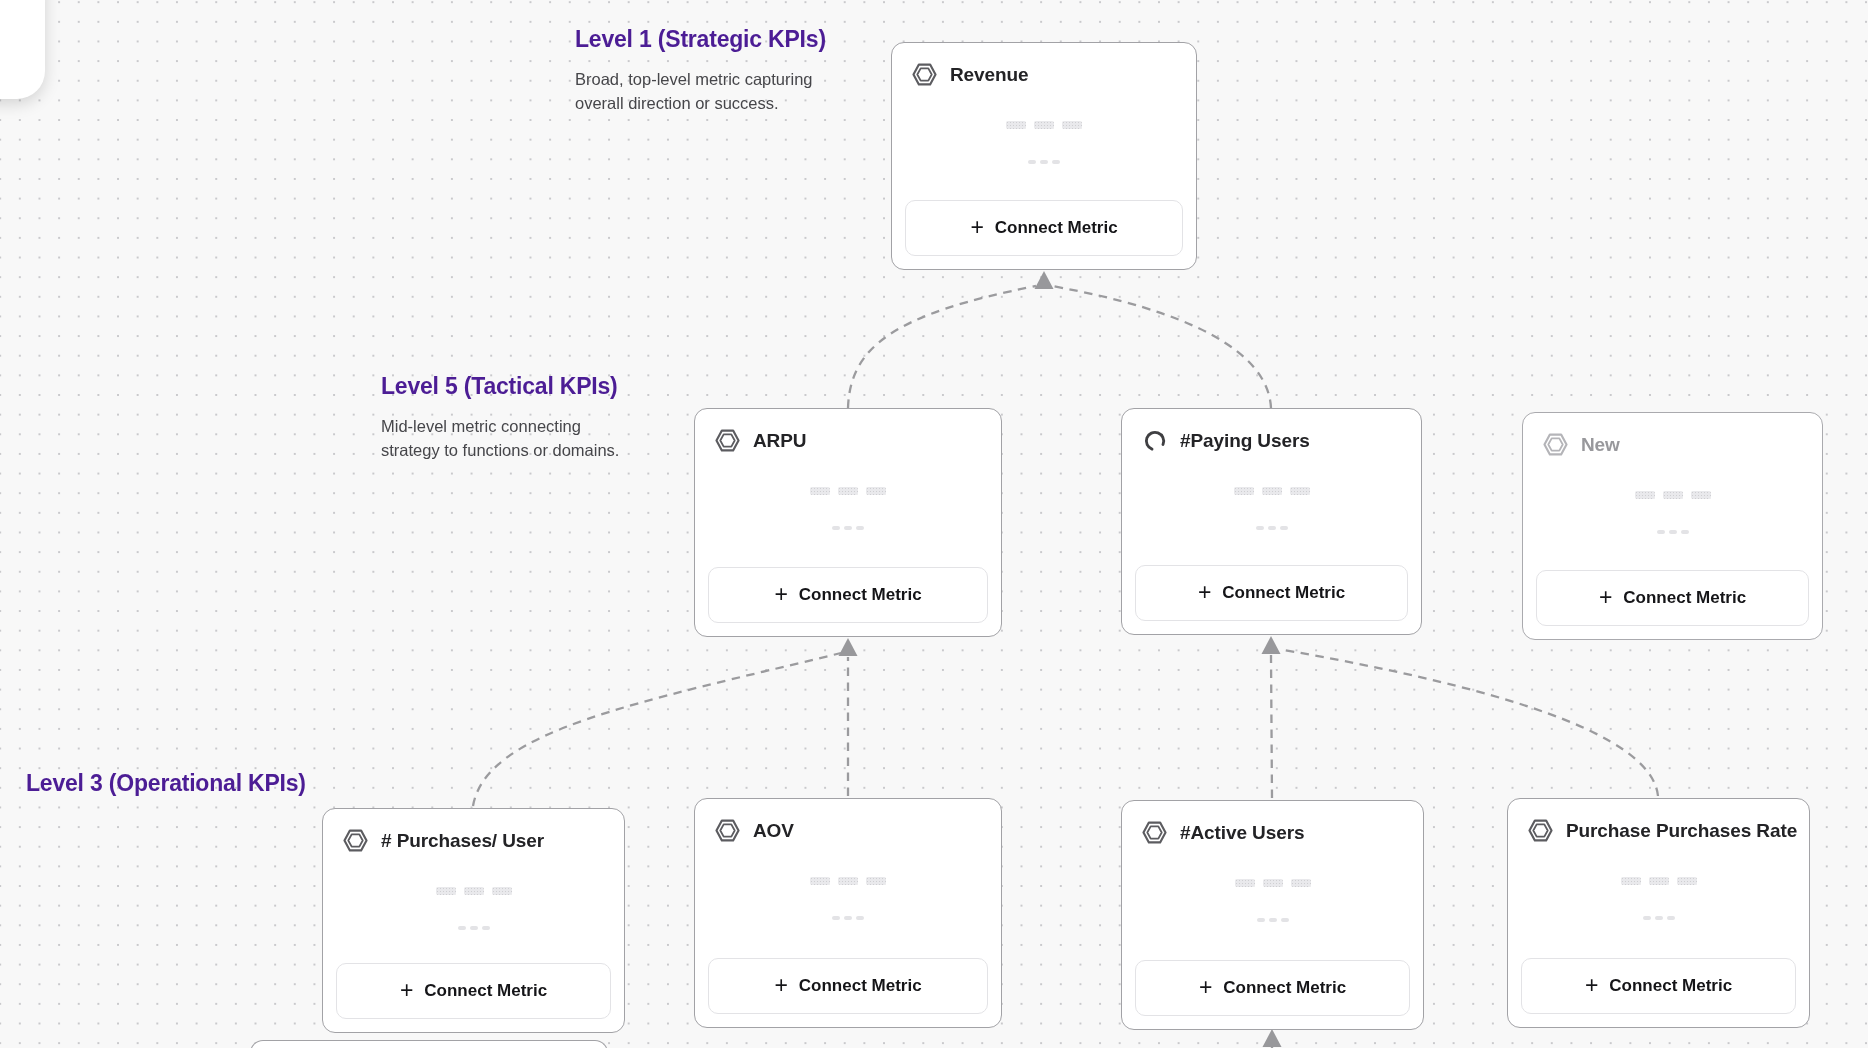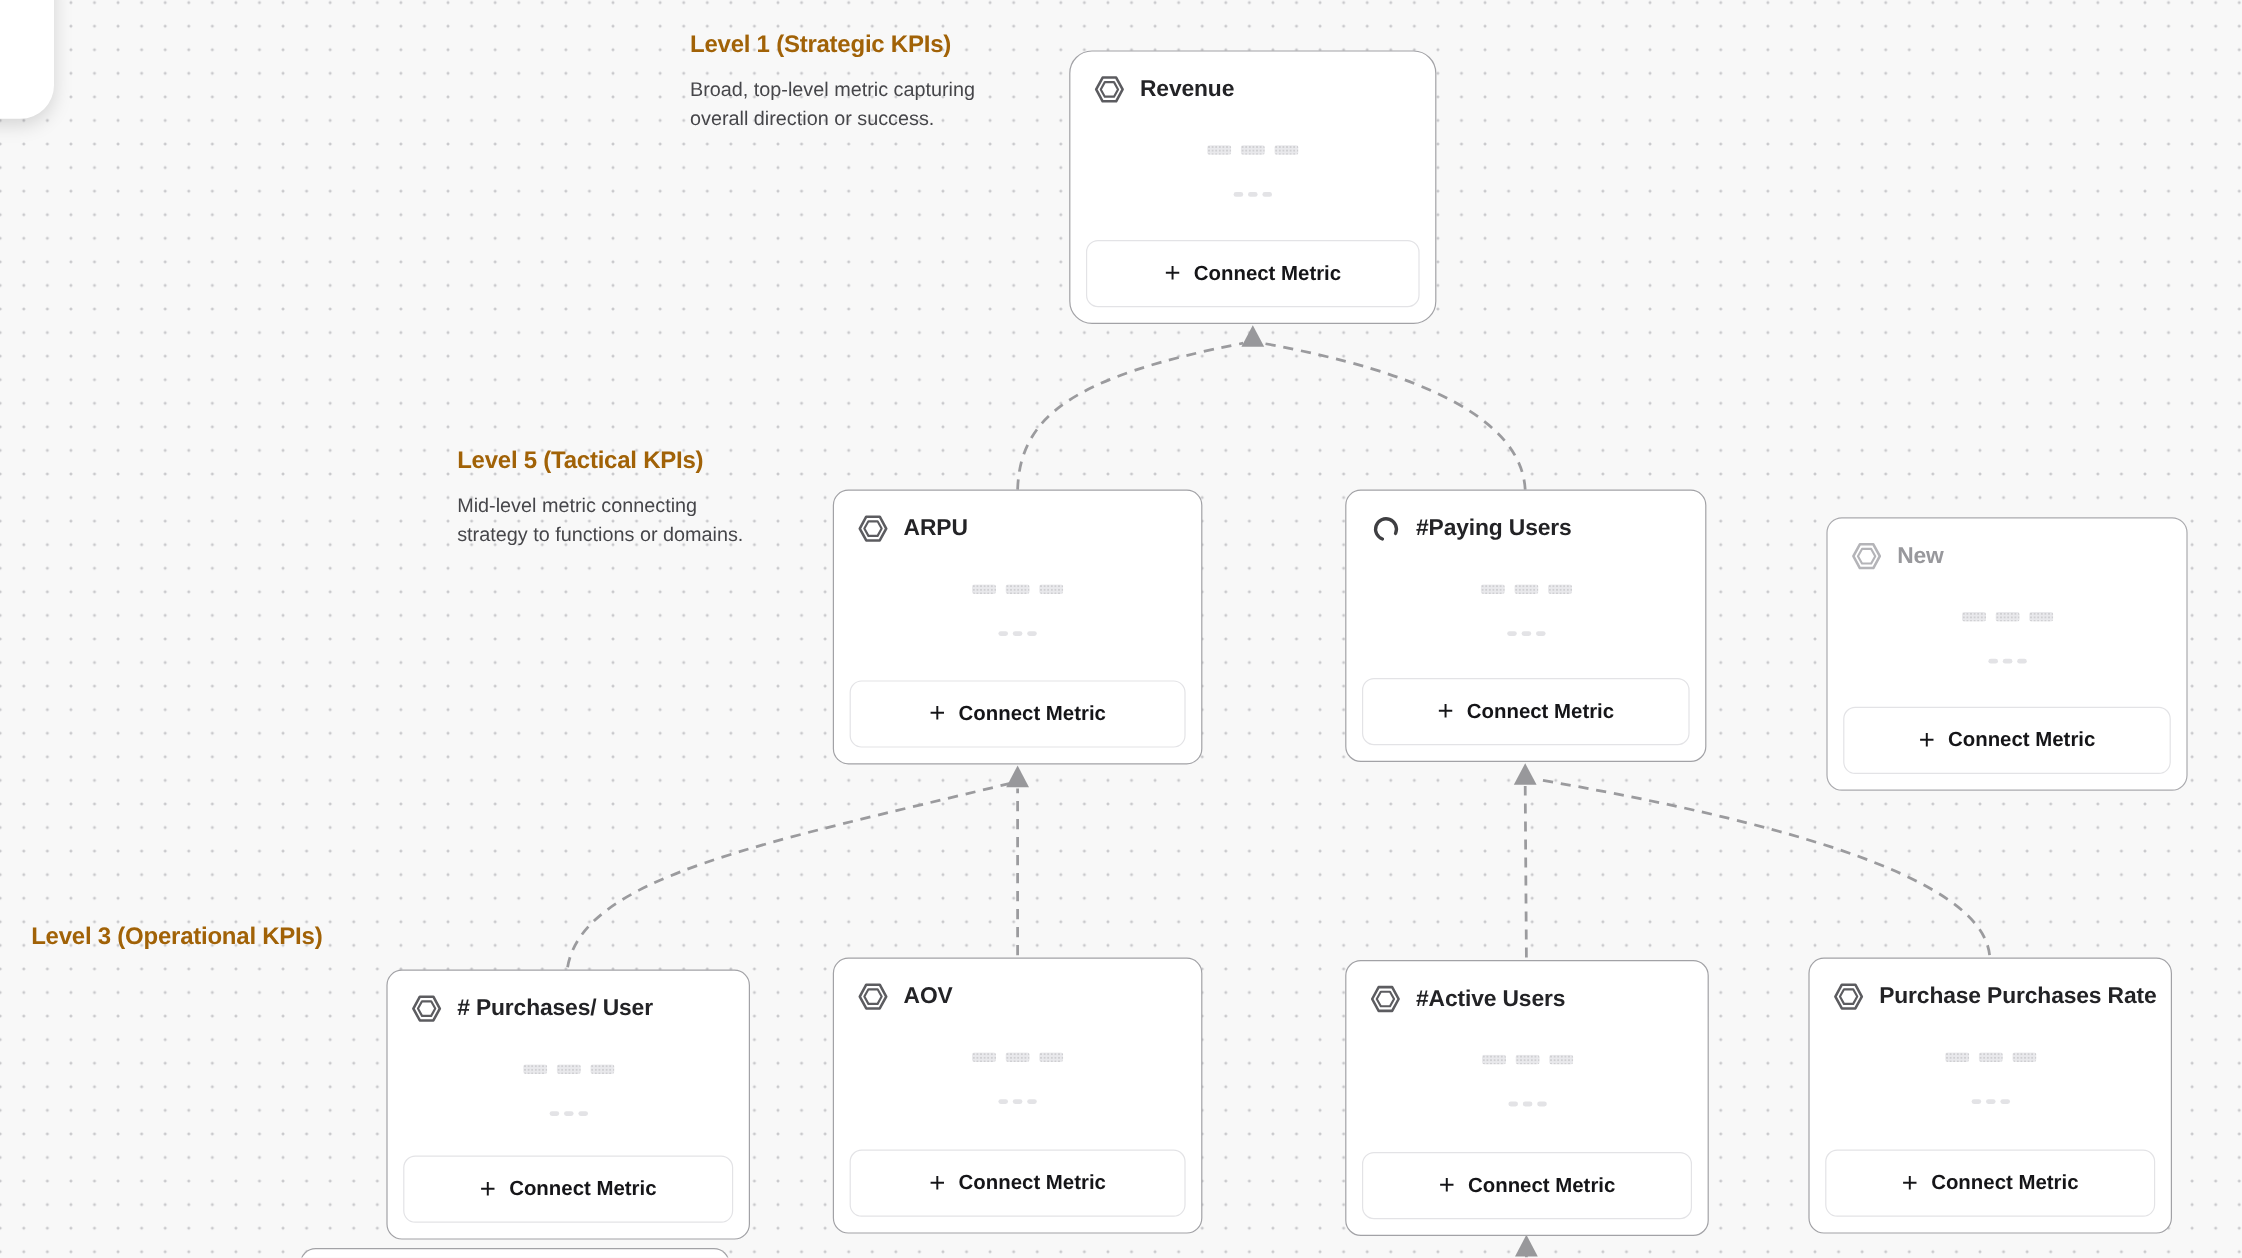--- a/index.html
+++ b/index.html
@@ -11,21 +11,21 @@
     background-position:10px 12px;
     font-family:"Liberation Sans",sans-serif;
     -webkit-font-smoothing:antialiased;
   }
   
   #edges{position:absolute;left:0;top:0;z-index:1;}
   .edge{fill:none;stroke:#9b9b9e;stroke-width:2.3;stroke-dasharray:8.5 6.5;}
   .arrowhead{fill:#98989b;stroke:none;}
   
   .level-heading{position:absolute;z-index:2;}
-  .level-title{font-size:20px;font-weight:700;color:#a16207;letter-spacing:-0.2px;margin:0 0 14px 0;}
+  .level-title{font-size:23px;font-weight:700;color:#4c1d95;letter-spacing:-0.2px;margin:0 0 14px 0;}
   .level-desc{font-size:16.5px;line-height:24px;color:#46464a;margin:0;}
   
   .card{
     position:absolute;z-index:3;box-sizing:border-box;
     background:#ffffff;border:1.6px solid #a2a2a6;border-radius:13px;
   }
   .card-header{position:absolute;left:19px;top:18px;display:flex;align-items:center;gap:12px;}
   .card-icon{width:27px;height:27px;display:flex;align-items:center;justify-content:center;flex:0 0 auto;}
   .card-title{font-size:19px;font-weight:700;color:#232326;letter-spacing:-0.1px;white-space:nowrap;}
   .card.muted .card-title{color:#98989c;}
@@ -83,21 +83,21 @@
   <p class="level-desc" style="width:245px;">Broad, top-level metric capturing overall direction or success.</p>
 </div>
 <div class="level-heading" style="left:381px;top:373px;">
   <p class="level-title">Level 5 (Tactical KPIs)</p>
   <p class="level-desc" style="width:248px;">Mid-level metric connecting strategy to functions or domains.</p>
 </div>
 <div class="level-heading" style="left:26px;top:770px;">
   <p class="level-title">Level 3 (Operational KPIs)</p>
 </div>
 
-<div class="card" style="left:891px;top:42px;width:306px;height:228px;border-radius:19px;">
+<div class="card" style="left:891px;top:42px;width:306px;height:228px;">
   <div class="card-header">
     <span class="card-icon">
       <svg width="27" height="27" viewBox="0 0 24 24" fill="none" stroke="#5c5c60" stroke-linejoin="round">
         <polygon points="7,3.2 17,3.2 21.8,12 17,20.8 7,20.8 2.2,12" stroke-width="1.9"></polygon>
         <polygon points="8.6,6.6 15.4,6.6 18.4,12 15.4,17.4 8.6,17.4 5.6,12" stroke-width="1.6"></polygon>
       </svg>
     </span>
     <span class="card-title">Revenue</span>
   </div>
   <div class="skeleton-row1">
@@ -160,21 +160,21 @@
       <i></i>
       <i></i>
       <i></i>
     </div>
   <button class="connect-btn">
     <span class="plus">+</span>
     <span>Connect Metric</span>
   </button>
 </div>
 
-<div class="card muted" style="left:1522px;top:431px;width:301px;height:228px;">
+<div class="card muted" style="left:1522px;top:412px;width:301px;height:228px;">
   <div class="card-header">
     <span class="card-icon">
       <svg width="27" height="27" viewBox="0 0 24 24" fill="none" stroke="#b4b4b8" stroke-linejoin="round">
         <polygon points="7,3.2 17,3.2 21.8,12 17,20.8 7,20.8 2.2,12" stroke-width="1.9"></polygon>
         <polygon points="8.6,6.6 15.4,6.6 18.4,12 15.4,17.4 8.6,17.4 5.6,12" stroke-width="1.6"></polygon>
       </svg>
     </span>
     <span class="card-title">New</span>
   </div>
   <div class="skeleton-row1">

